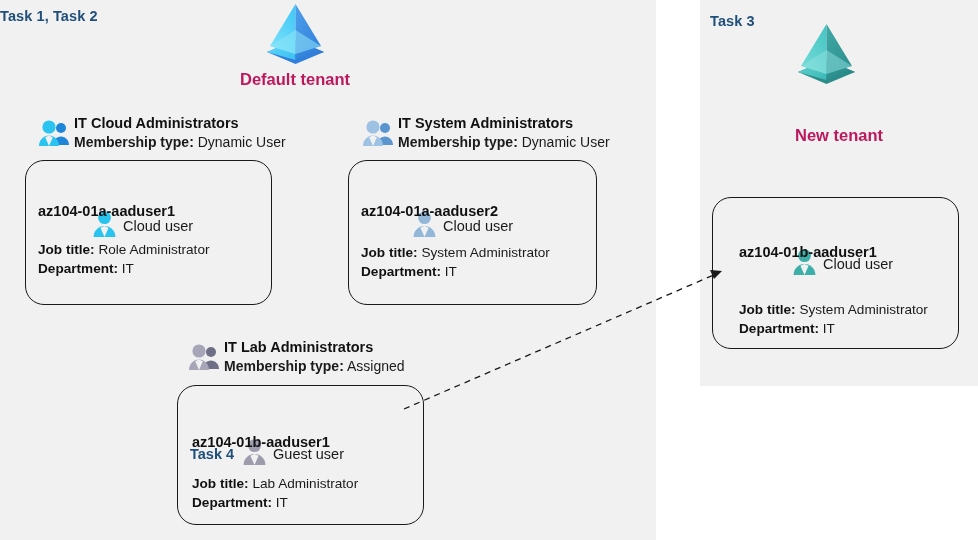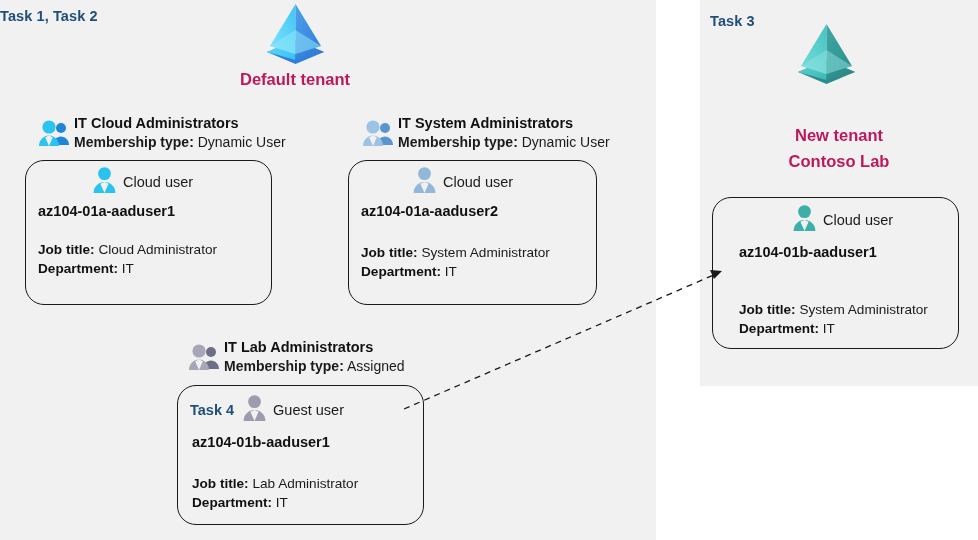--- a/index.html
+++ b/index.html
@@ -77,20 +77,21 @@
     border-radius: 19px;
     background: transparent;
     box-sizing: border-box;
   }
   .card-head {
     position: absolute;
     display: flex;
     align-items: center;
     gap: 6px;
     white-space: nowrap;
+    margin-top: 44px;
   }
   .card-head .kind {
     font-size: 14.5px;
     color: #1a1a1a;
   }
   .card-head .task-inline {
     font-size: 14.5px;
     font-weight: bold;
     color: #1F4E79;
     margin-right: 2px;
@@ -180,21 +181,21 @@
         <path d="M1.6 27c0-6.3 4.9-11 10.9-11s10.9 4.7 10.9 11z" fill="#29C3F0"></path>
         <path d="M12.5 16.1 L8.4 17.8 L12.5 27 L16.6 17.8 Z" fill="#F1F1F1"></path>
       </svg>
     </span>
     <span class="kind">Cloud user</span>
   </div>
   <div class="card-user" style="left:38px; top:203px;">az104-01a-aaduser1</div>
   <div class="card-props" style="left:38px; top:240px;">
     <div>
       <b>Job title:</b>
-      <span>Cloud Administrator</span>
+      <span>Role Administrator</span>
     </div>
     <div>
       <b>Department:</b>
       <span>IT</span>
     </div>
   </div>
 
   <div class="group" style="left:362px; top:106px;">
     <span class="group-icon">
       <svg width="34" height="28" viewBox="0 0 34 28">
@@ -304,21 +305,20 @@
       </defs>
       <polygon points="36.5,38 8,50 36.5,62 65,50" fill="#2B8C8B"></polygon>
       <polygon points="36.5,38 8,50 36.5,58 36.5,38" fill="url(#tslabL)"></polygon>
       <polygon points="36.5,38 65,50 36.5,58 36.5,38" fill="url(#tslabR)"></polygon>
       <polygon points="36.5,2 11,44 36.5,52 36.5,2" fill="url(#tpyrL)"></polygon>
       <polygon points="36.5,2 62,44 36.5,52 36.5,2" fill="url(#tpyrR)"></polygon>
       <polygon points="36.5,28 11,44 36.5,52 62,44" fill="#8FE2E0" opacity="0.5"></polygon>
     </svg>
   </div>
   <div class="tenant-title" style="left:700px; top:126px; width:278px;">New  tenant</div>
-  <div class="tenant-title" style="left:700px; top:152px; width:278px;">Contoso Lab</div>
 
   <div class="card" style="left:712px; top:197px; width:247px; height:152px;"></div>
   <div class="card-head" style="left:792px; top:204px;">
     <span>
       <svg width="25" height="27" viewBox="0 0 25 27">
         <circle cx="12.5" cy="7.6" r="6.4" fill="#3BAFA8"></circle>
         <path d="M1.6 27c0-6.3 4.9-11 10.9-11s10.9 4.7 10.9 11z" fill="#3BAFA8"></path>
         <path d="M12.5 16.1 L8.4 17.8 L12.5 27 L16.6 17.8 Z" fill="#F1F1F1"></path>
       </svg>
     </span>

